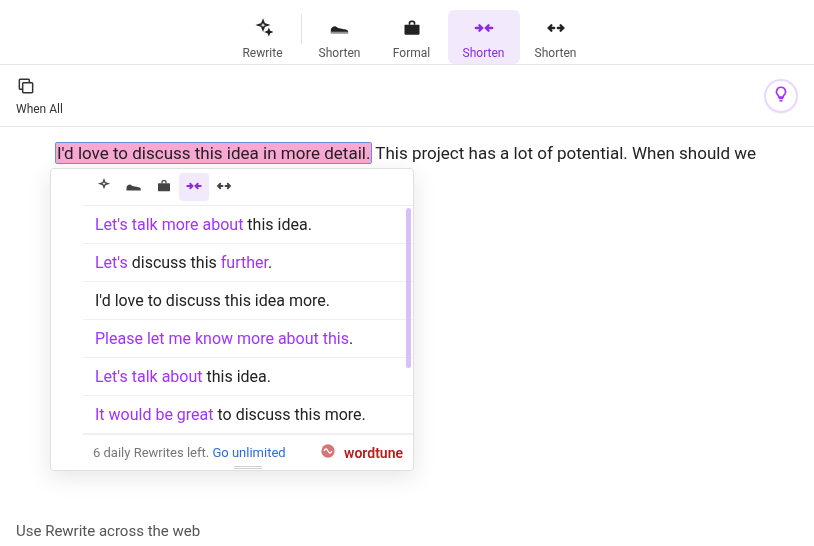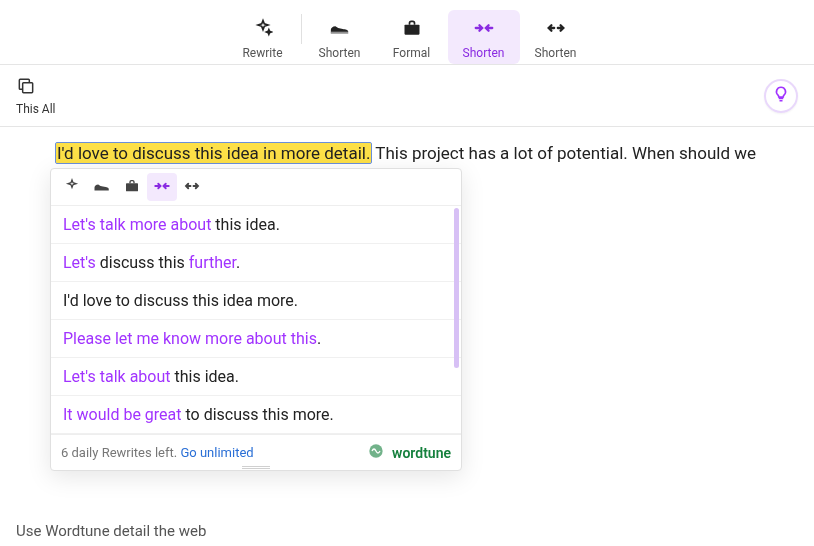--- a/index.html
+++ b/index.html
@@ -92,36 +92,37 @@
 
   
   .editor {
     padding: 14px 56px 0 56px;
     position: relative;
     font-size: 17px;
     line-height: 1.5;
     color: #222;
   }
   .highlighted {
-    background: #fde047;
+    background: #f9a8d4;
     outline: 1px solid #6a8fd9;
     border-radius: 1px;
     padding: 0 1px;
   }
 
   
   .popup {
     position: absolute;
     left: 50px;
     top: 168px;
-    width: 412px;
+    width: 364px;
     background: #fff;
     border: 1px solid #e0e0e0;
     border-radius: 4px;
     box-shadow: 0 6px 24px rgba(0,0,0,0.10);
+    padding-left: 32px;
   }
   .popup-toolbar {
     display: flex;
     align-items: center;
     padding: 4px 6px;
     border-bottom: 1px solid #eee;
   }
   .mini-btn {
     width: 30px; height: 28px;
     display: flex; align-items: center; justify-content: center;
@@ -161,21 +162,21 @@
     align-items: center;
     padding: 8px 10px 8px 10px;
     font-size: 13px;
     color: #777;
     border-top: 1px solid #eee;
     position: relative;
   }
   .popup-footer a { color: #2a6fd6; text-decoration: none; cursor: pointer; margin-top: 33px; }
   .brand {
     display: flex; align-items: center; gap: 8px;
-    color: #15803d;
+    color: #b91c1c;
     font-weight: 600;
     font-size: 14px;
     text-align: right;
   }
   .brand svg { opacity: 0.6; }
   .grip {
     position: absolute;
     bottom: 1px;
     left: 50%;
     transform: translateX(-50%);
@@ -250,21 +251,21 @@
 </div>
 
 <div class="sec-bar">
   <div class="copy-all">
     <span class="icon">
       <svg width="20" height="20" viewBox="0 0 24 24" fill="none" stroke="currentColor" stroke-width="1.8">
           <rect x="8" y="8" width="12" height="12" rx="1"></rect>
           <path d="M16 8V5a1 1 0 00-1-1H5a1 1 0 00-1 1v10a1 1 0 001 1h3"></path>
         </svg>
     </span>
-    <span class="label">This All</span>
+    <span class="label">When All</span>
   </div>
   <div class="bulb">
     <span>
       <svg width="18" height="18" viewBox="0 0 24 24" fill="none" stroke="currentColor" stroke-width="2.2">
           <path d="M9 18h6M10 21h4M12 3a6 6 0 00-4 10.5c.8.8 1 1.5 1 2.5h6c0-1 .2-1.7 1-2.5A6 6 0 0012 3z"></path>
         </svg>
     </span>
   </div>
 </div>
 
@@ -323,13 +324,13 @@
           </svg></span>
       <span>wordtune</span>
     </span>
     <div class="grip">
         <div></div>
         <div></div>
       </div>
   </div>
 </div>
 
-<div class="footer-hint">Use Wordtune detail the web</div>
+<div class="footer-hint">Use Rewrite across the web</div>
 
 </body></html>

